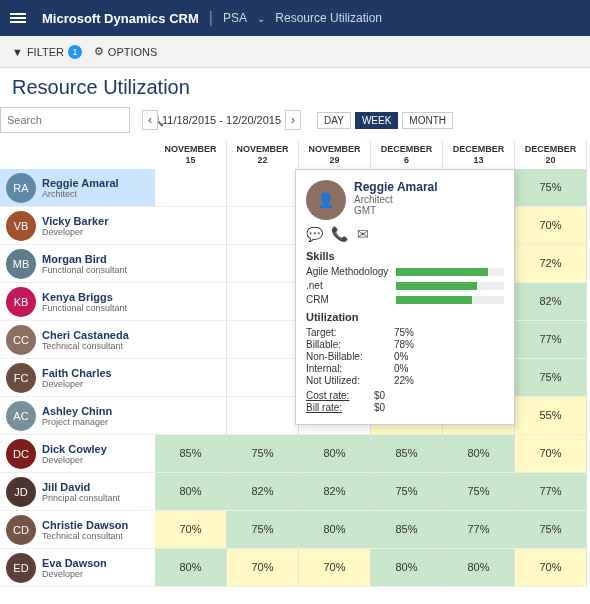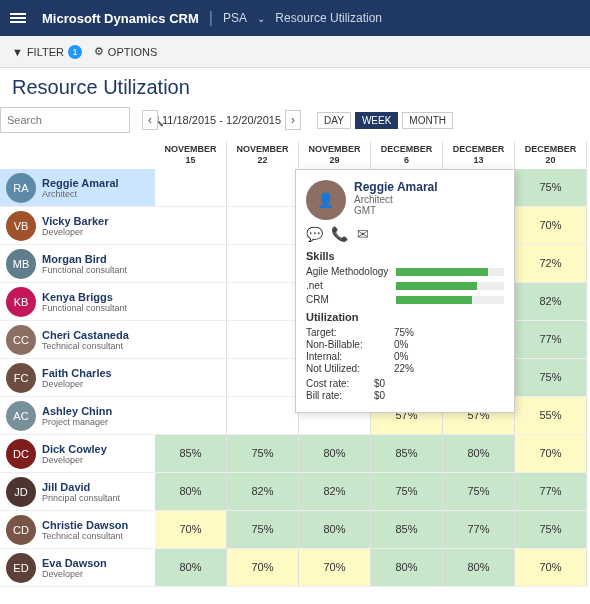--- a/index.html
+++ b/index.html
@@ -151,21 +151,21 @@
     .popup-section-title { font-weight: 600; color: #333; margin-bottom: 4px; font-size: 11px; }
     .skill-row { display: flex; align-items: center; margin-bottom: 3px; }
     .skill-name { width: 90px; font-size: 10px; color: #333; }
     .skill-bar-bg { flex: 1; height: 8px; background: #eee; }
     .skill-bar { height: 8px; background: #4caf50; }
     .util-section { margin-top: 6px; }
     .util-row { display: flex; gap: 8px; font-size: 10px; color: #333; margin-bottom: 1px; }
     .util-label { width: 80px; }
     .util-value { color: #333; }
     .cost-row { display: flex; gap: 8px; font-size: 10px; color: #333; margin-bottom: 1px; }
-    .cost-label { width: 60px; }
+    .cost-label { width: 60px; text-decoration: underline; }
 
     .header-spacer { height: 14px; } 
   </style>
 </head>
 <body>
 
 <div class="nav-bar">
   <div class="hamburger">
     <span></span>
       <span></span>
@@ -453,20 +453,24 @@
     </div>
             </div>
           </div>
         <div class="util-section">
           <div class="popup-section-title">Utilization</div>
           <div class="util-row">
             <span class="util-label">Target:</span>
             <span class="util-value">75%</span>
           </div>
           <div class="util-row">
+            <span class="util-label">Billable:</span>
+            <span class="util-value">78%</span>
+          </div>
+          <div class="util-row">
             <span class="util-label">Non-Billable:</span>
             <span class="util-value">0%</span>
           </div>
           <div class="util-row">
             <span class="util-label">Internal:</span>
             <span class="util-value">0%</span>
           </div>
           <div class="util-row">
             <span class="util-label">Not Utilized:</span>
             <span class="util-value">22%</span>

